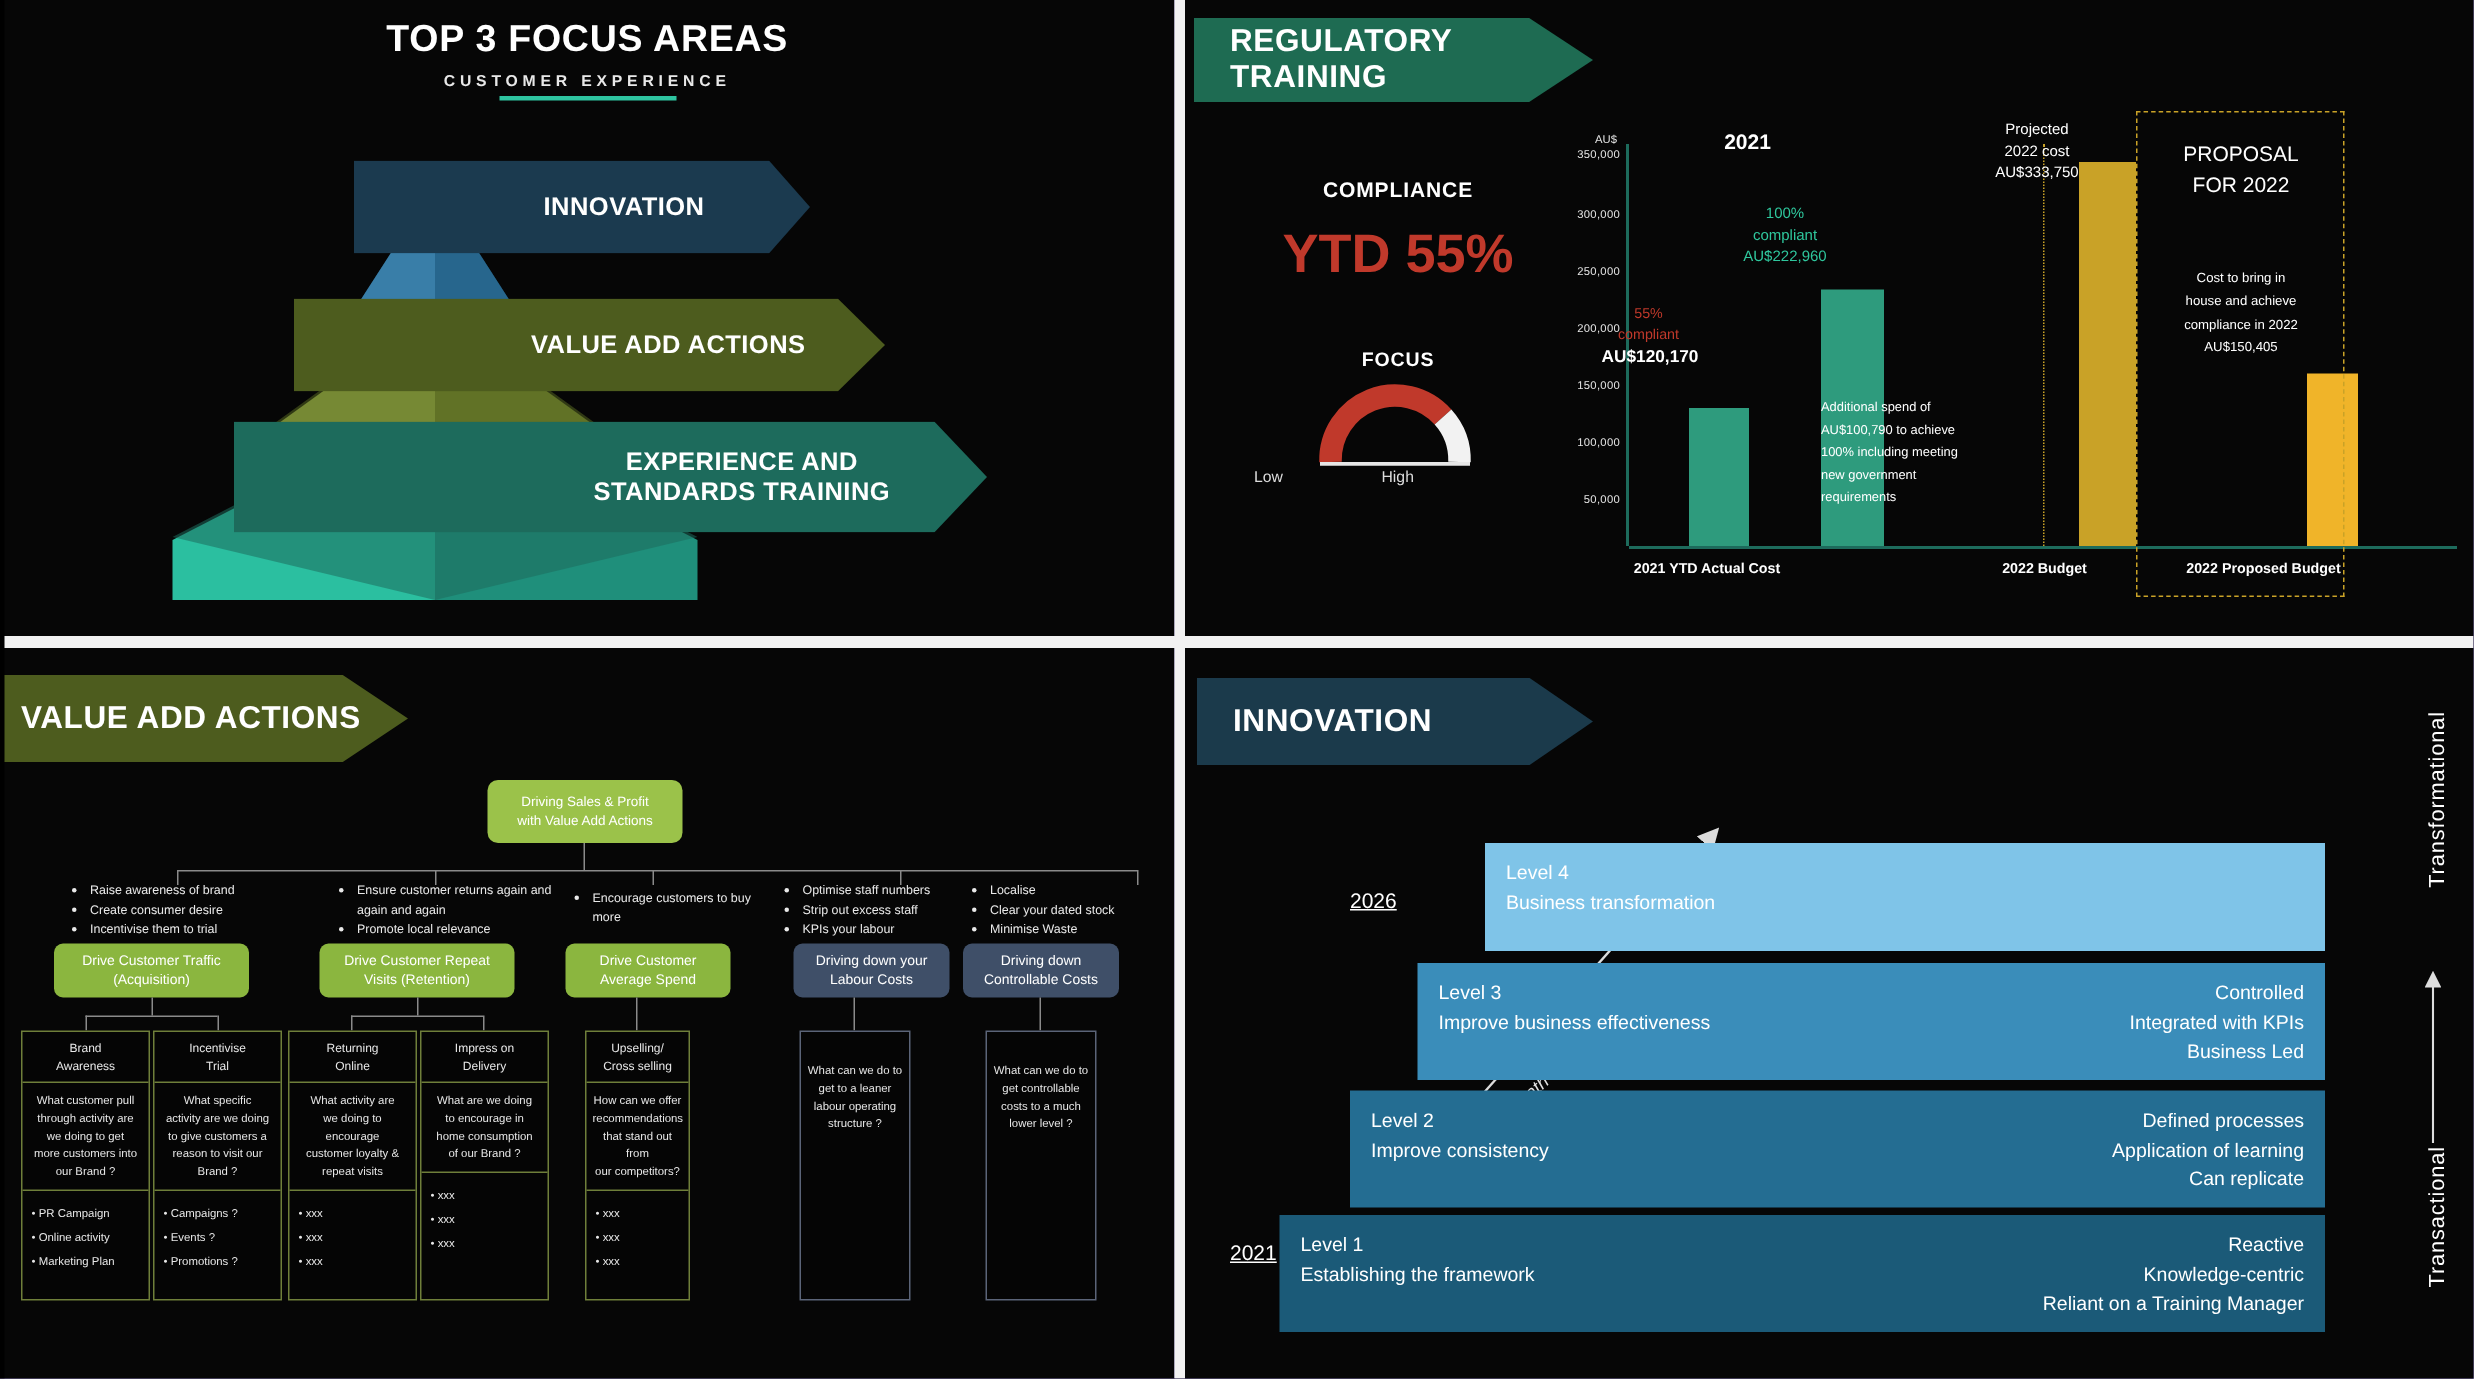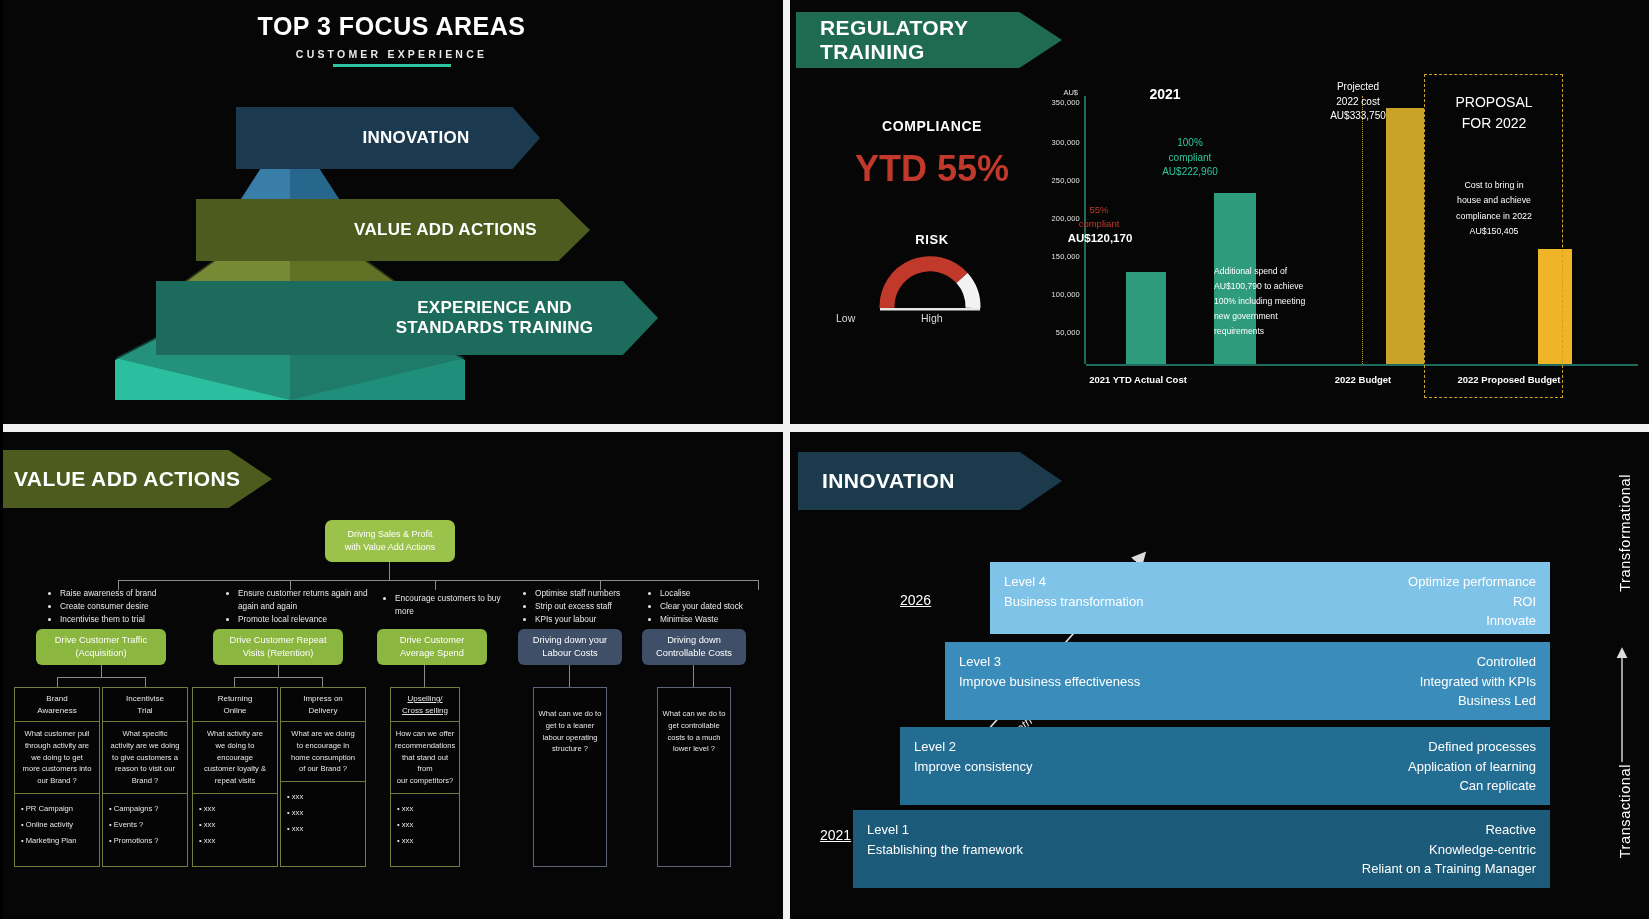--- a/index.html
+++ b/index.html
@@ -179,21 +179,21 @@
     </div>
   </div>
 
   <div class="quad q-tr">
     <div class="banner tr-banner">
       <span>REGULATORY TRAINING</span>
     </div>
 
     <div class="tr-compliance">COMPLIANCE</div>
     <div class="tr-ytd">YTD 55%</div>
-    <div class="tr-risk">RISK</div>
+    <div class="tr-risk">FOCUS</div>
 
     <div class="gauge">
       <svg width="200" height="64" viewBox="0 0 200 64">
         <path d="M 57 56 A 43 43 0 0 1 132 26" stroke="#c0392b" stroke-width="15" fill="none"></path>
         <path d="M 132 26 A 43 43 0 0 1 143 56" stroke="#f2f2f2" stroke-width="15" fill="none"></path>
         <rect x="50" y="56" width="100" height="2.5" fill="#e6e6e6"></rect>
       </svg>
     </div>
     <div class="gauge-lbl" style="left:46px;">Low</div>
     <div class="gauge-lbl" style="left:131px;">High</div>
@@ -360,39 +360,39 @@
 
       <ul class="bullets" style="left:385px; top:160px; width:120px;">
         <li>Encourage customers to buy more</li>
       </ul>
       <div class="cat green" style="left:377px; top:197px; width:110px;">
         <span style="white-space:pre-line;">Drive  Customer
 Average Spend</span>
       </div>
       <div class="ln" style="left:424px; top:233px; width:1px; height:22px;"></div>
       <div class="leaf" style="left:390px; top:255px; width:70px; height:180px;">
-        <div class="leaf-hd" style="white-space:pre-line;text-decoration:underline;">Upselling/
+        <div class="leaf-hd" style="white-space:pre-line;">Upselling/
 Cross selling</div>
         <div class="leaf-q" style="white-space:pre-line;">How can we offer
 recommendations
 that stand out from
 our competitors?</div>
         <div class="leaf-li">
           <div>xxx</div>
           <div>xxx</div>
           <div>xxx</div>
         </div>
       </div>
 
       <ul class="bullets" style="left:525px; top:155px; width:120px;">
         <li>Optimise staff numbers</li>
         <li>Strip out excess staff</li>
         <li>KPIs your labour</li>
       </ul>
-      <div class="cat blue" style="left:518px; top:197px; width:104px;">
+      <div class="cat blue" style="left:529px; top:197px; width:104px;">
         <span style="white-space:pre-line;">Driving down your
 Labour Costs</span>
       </div>
       <div class="ln" style="left:569px; top:233px; width:1px; height:22px;"></div>
       <div class="leaf plain" style="left:533px; top:255px; width:74px; height:180px;">
         <div class="leaf-q noline" style="white-space:pre-line; padding-top:20px;">What can we do to
 get to a leaner
 labour operating
 structure ?</div>
       </div>
@@ -429,25 +429,20 @@
       </defs>
       <line x1="150" y1="352" x2="354" y2="122" stroke="#dcdcdc" stroke-width="1.6" marker-end="url(#ah)"></line>
     </svg>
     <div class="mp-label" style="left:192px; top:325px;">Maturity Path</div>
 
     <div class="yr" style="left:110px; top:160px;">2026</div>
     <div class="mat-bar" style="left:200px; top:130px; width:560px; height:72px; background:#7fc4e8;">
       <div class="left">
         <div>Level 4</div>
         <div>Business transformation</div>
-      </div>
-      <div class="right">
-        <div>Optimize performance</div>
-        <div>ROI</div>
-        <div>Innovate</div>
       </div>
     </div>
 
     <div class="mat-bar" style="left:155px; top:210px; width:605px; height:78px; background:#3a8dba;">
       <div class="left">
         <div>Level 3</div>
         <div>Improve business effectiveness</div>
       </div>
       <div class="right">
         <div>Controlled</div>

